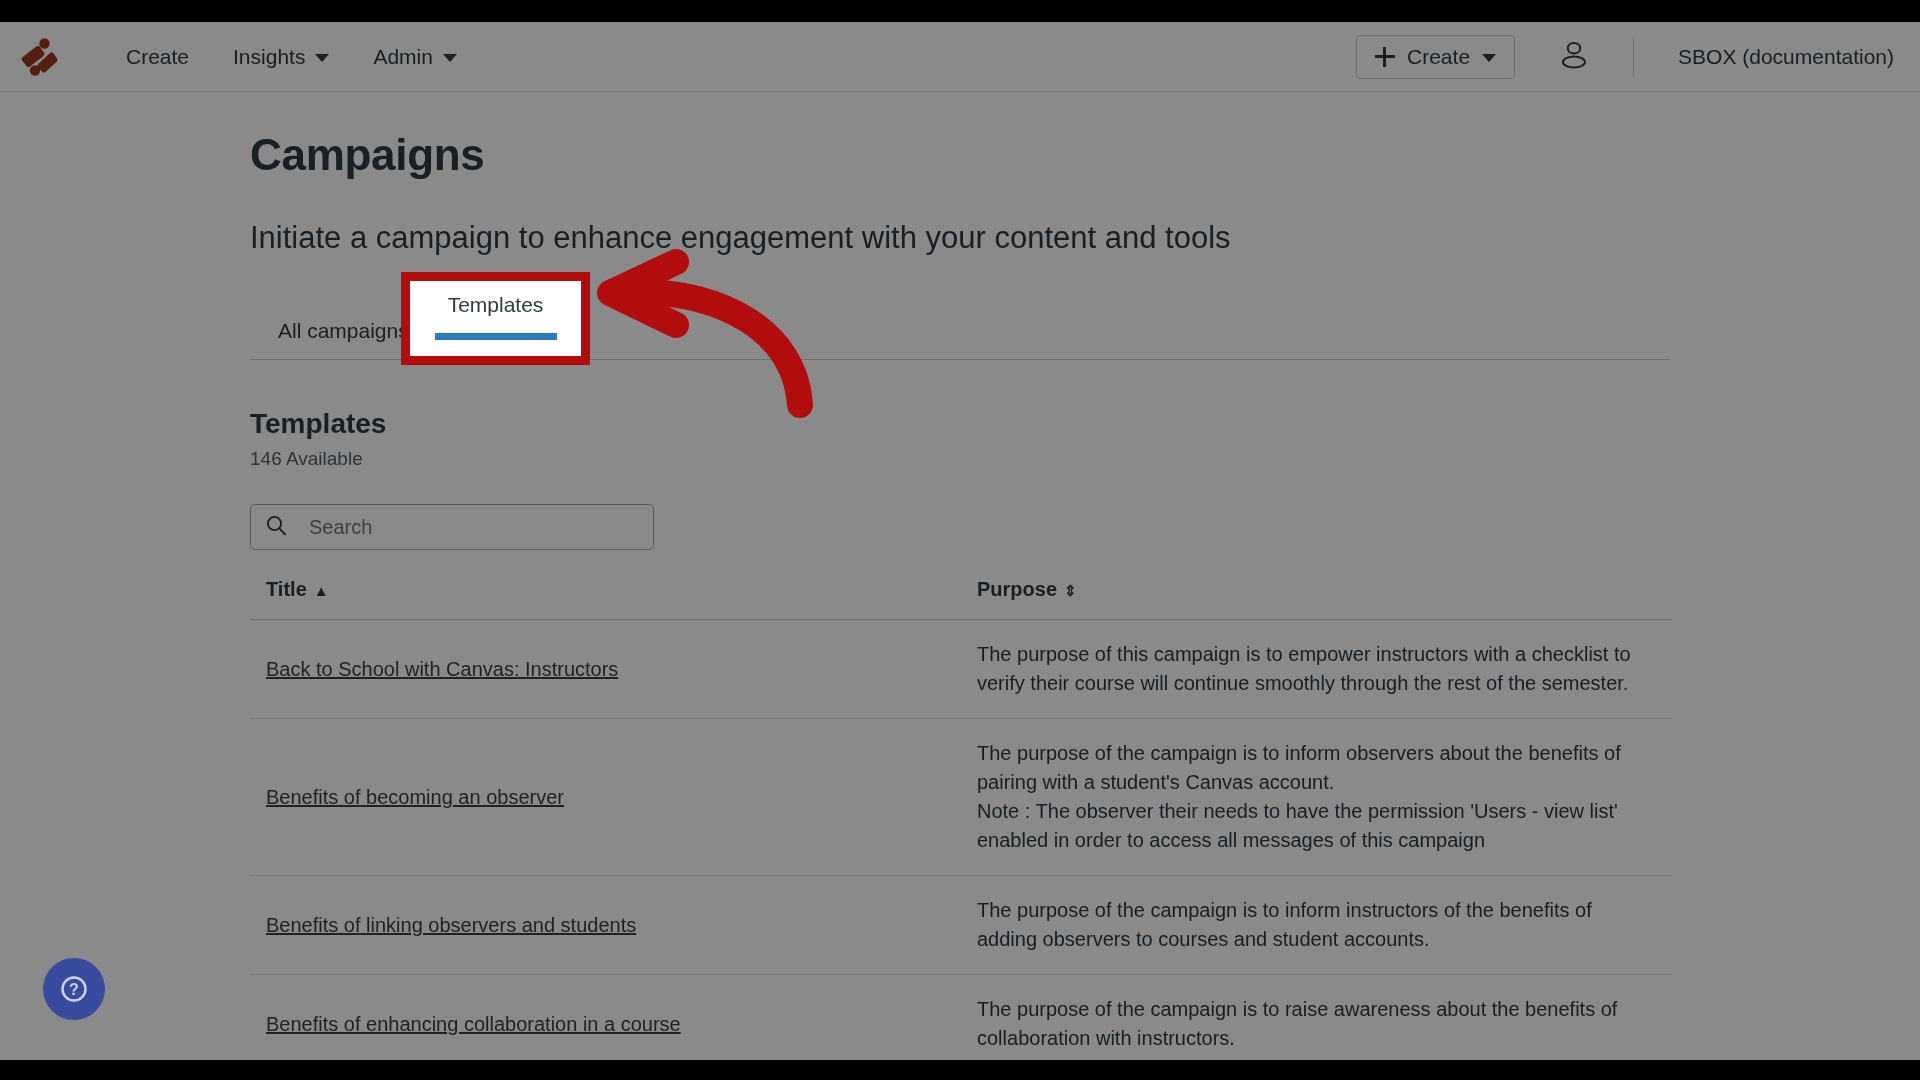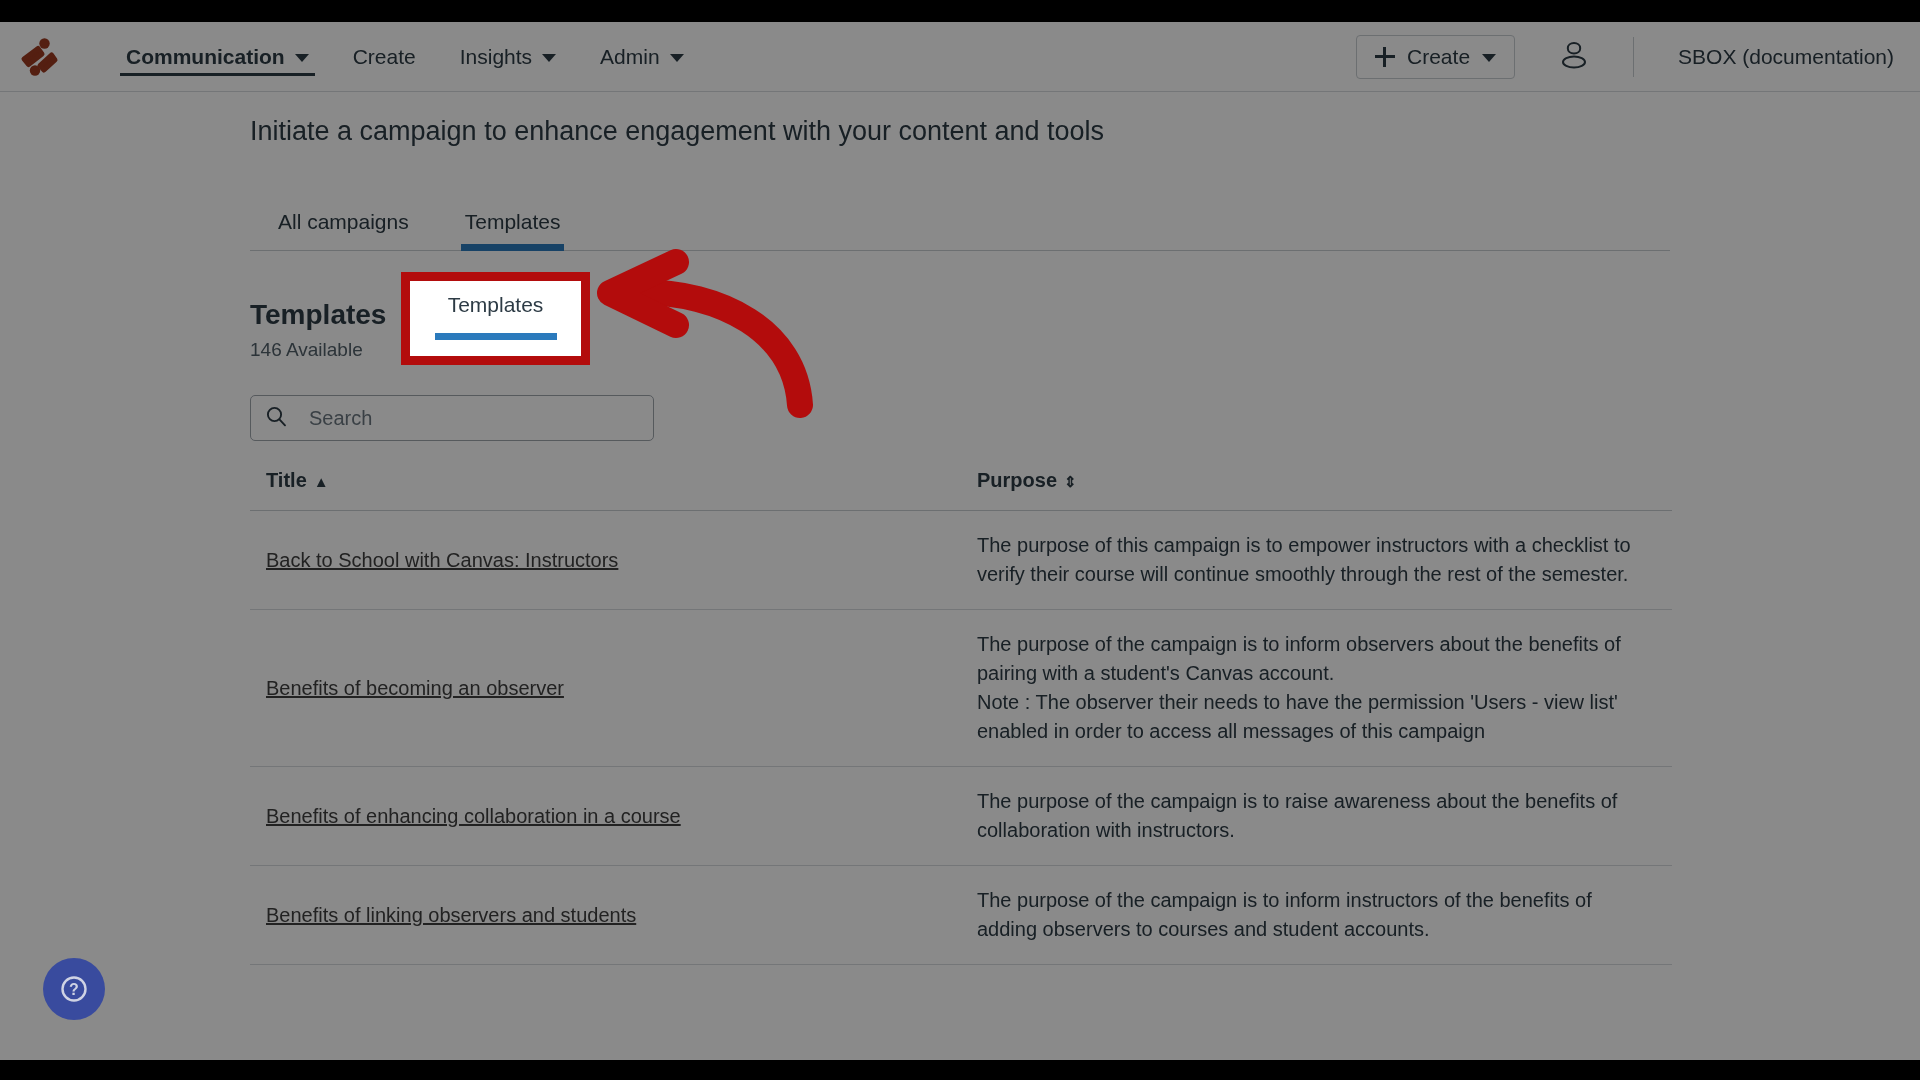--- a/index.html
+++ b/index.html
@@ -101,22 +101,22 @@
     padding: 0 0 0 250px;
     background: #fff;
     height: calc(100% - 70px);
   }
   #page-title {
     font-size: 44px; font-weight: bold; color: #2d3b45;
     padding-top: 38px;
     letter-spacing: -0.3px;
   }
   #page-subtitle {
-    font-size: 27px; color: #2d3b45;
-    margin-top: 24px;
+    font-size: 31px; color: #2d3b45;
+    margin-top: 40px;
   }
 
   
   #tabs {
     margin-top: 48px;
     display: flex;
     align-items: flex-end;
     border-bottom: 1px solid #c7cdd1;
     width: 1420px;
     height: 56px;
@@ -251,24 +251,20 @@
       <div id="logo">
         <svg width="44" height="44" viewBox="0 0 44 44" aria-hidden="true">
           <circle cx="26.5" cy="8.5" r="5.2" fill="#9c3a20"></circle>
           <circle cx="17" cy="35.5" r="5.2" fill="#9c3a20"></circle>
           <path d="M6 24 L20 13.5 L24 19 L10.5 29.5 Z" fill="#9c3a20" stroke="#9c3a20" stroke-width="5" stroke-linejoin="round"></path>
           <path d="M22 30.5 L33.5 20 L37 25 L26 35 Z" fill="#9c3a20" stroke="#9c3a20" stroke-width="5" stroke-linejoin="round"></path>
         </svg>
       </div>
 
       <div class="nav-links">
-        <div class="nav-item active">
-          <span>Communication</span>
-          <span class="caret"></span>
-        </div>
         <div class="nav-item">
           <span>Create</span>
         </div>
         <div class="nav-item">
           <span>Insights</span>
           <span class="caret"></span>
         </div>
         <div class="nav-item">
           <span>Admin</span>
           <span class="caret"></span>
@@ -290,20 +286,21 @@
         </div>
 
         <div class="nav-divider"></div>
 
         <div id="account-name">SBOX (documentation)</div>
       </div>
     </div>
 
     <div id="content">
 
+      <h1 id="page-title">Campaigns</h1>
       <div id="page-subtitle">Initiate a campaign to enhance engagement with your content and tools</div>
 
       <div id="tabs">
         <div class="tab">
           <span>All campaigns</span>
         </div>
         <div class="tab selected">
           <span>Templates</span>
         </div>
       </div>
@@ -341,29 +338,29 @@
           </tr>
           <tr>
             <td class="title-cell">
               <a href="#">Benefits of becoming an observer</a>
             </td>
             <td style="white-space:pre-line">The purpose of the campaign is to inform  observers  about the benefits of pairing with a student's Canvas account.
  Note : The observer their needs to have the permission 'Users - view list' enabled in order to access all messages of this campaign</td>
           </tr>
           <tr>
             <td class="title-cell">
+              <a href="#">Benefits of linking observers and students</a>
+            </td>
+            <td>The purpose of the campaign is to inform  instructors  of the benefits of adding observers to courses and student accounts.</td>
+          </tr>
+          <tr>
+            <td class="title-cell">
               <a href="#">Benefits of enhancing collaboration in a course</a>
             </td>
             <td>The purpose of the campaign is to raise awareness about the benefits of collaboration with instructors.</td>
-          </tr>
-          <tr>
-            <td class="title-cell">
-              <a href="#">Benefits of linking observers and students</a>
-            </td>
-            <td>The purpose of the campaign is to inform  instructors  of the benefits of adding observers to courses and student accounts.</td>
           </tr>
 
         </tbody>
       </table>
     </div>
   </div>
 
   <div id="dimmer"></div>
 
   <div id="help-fab">

